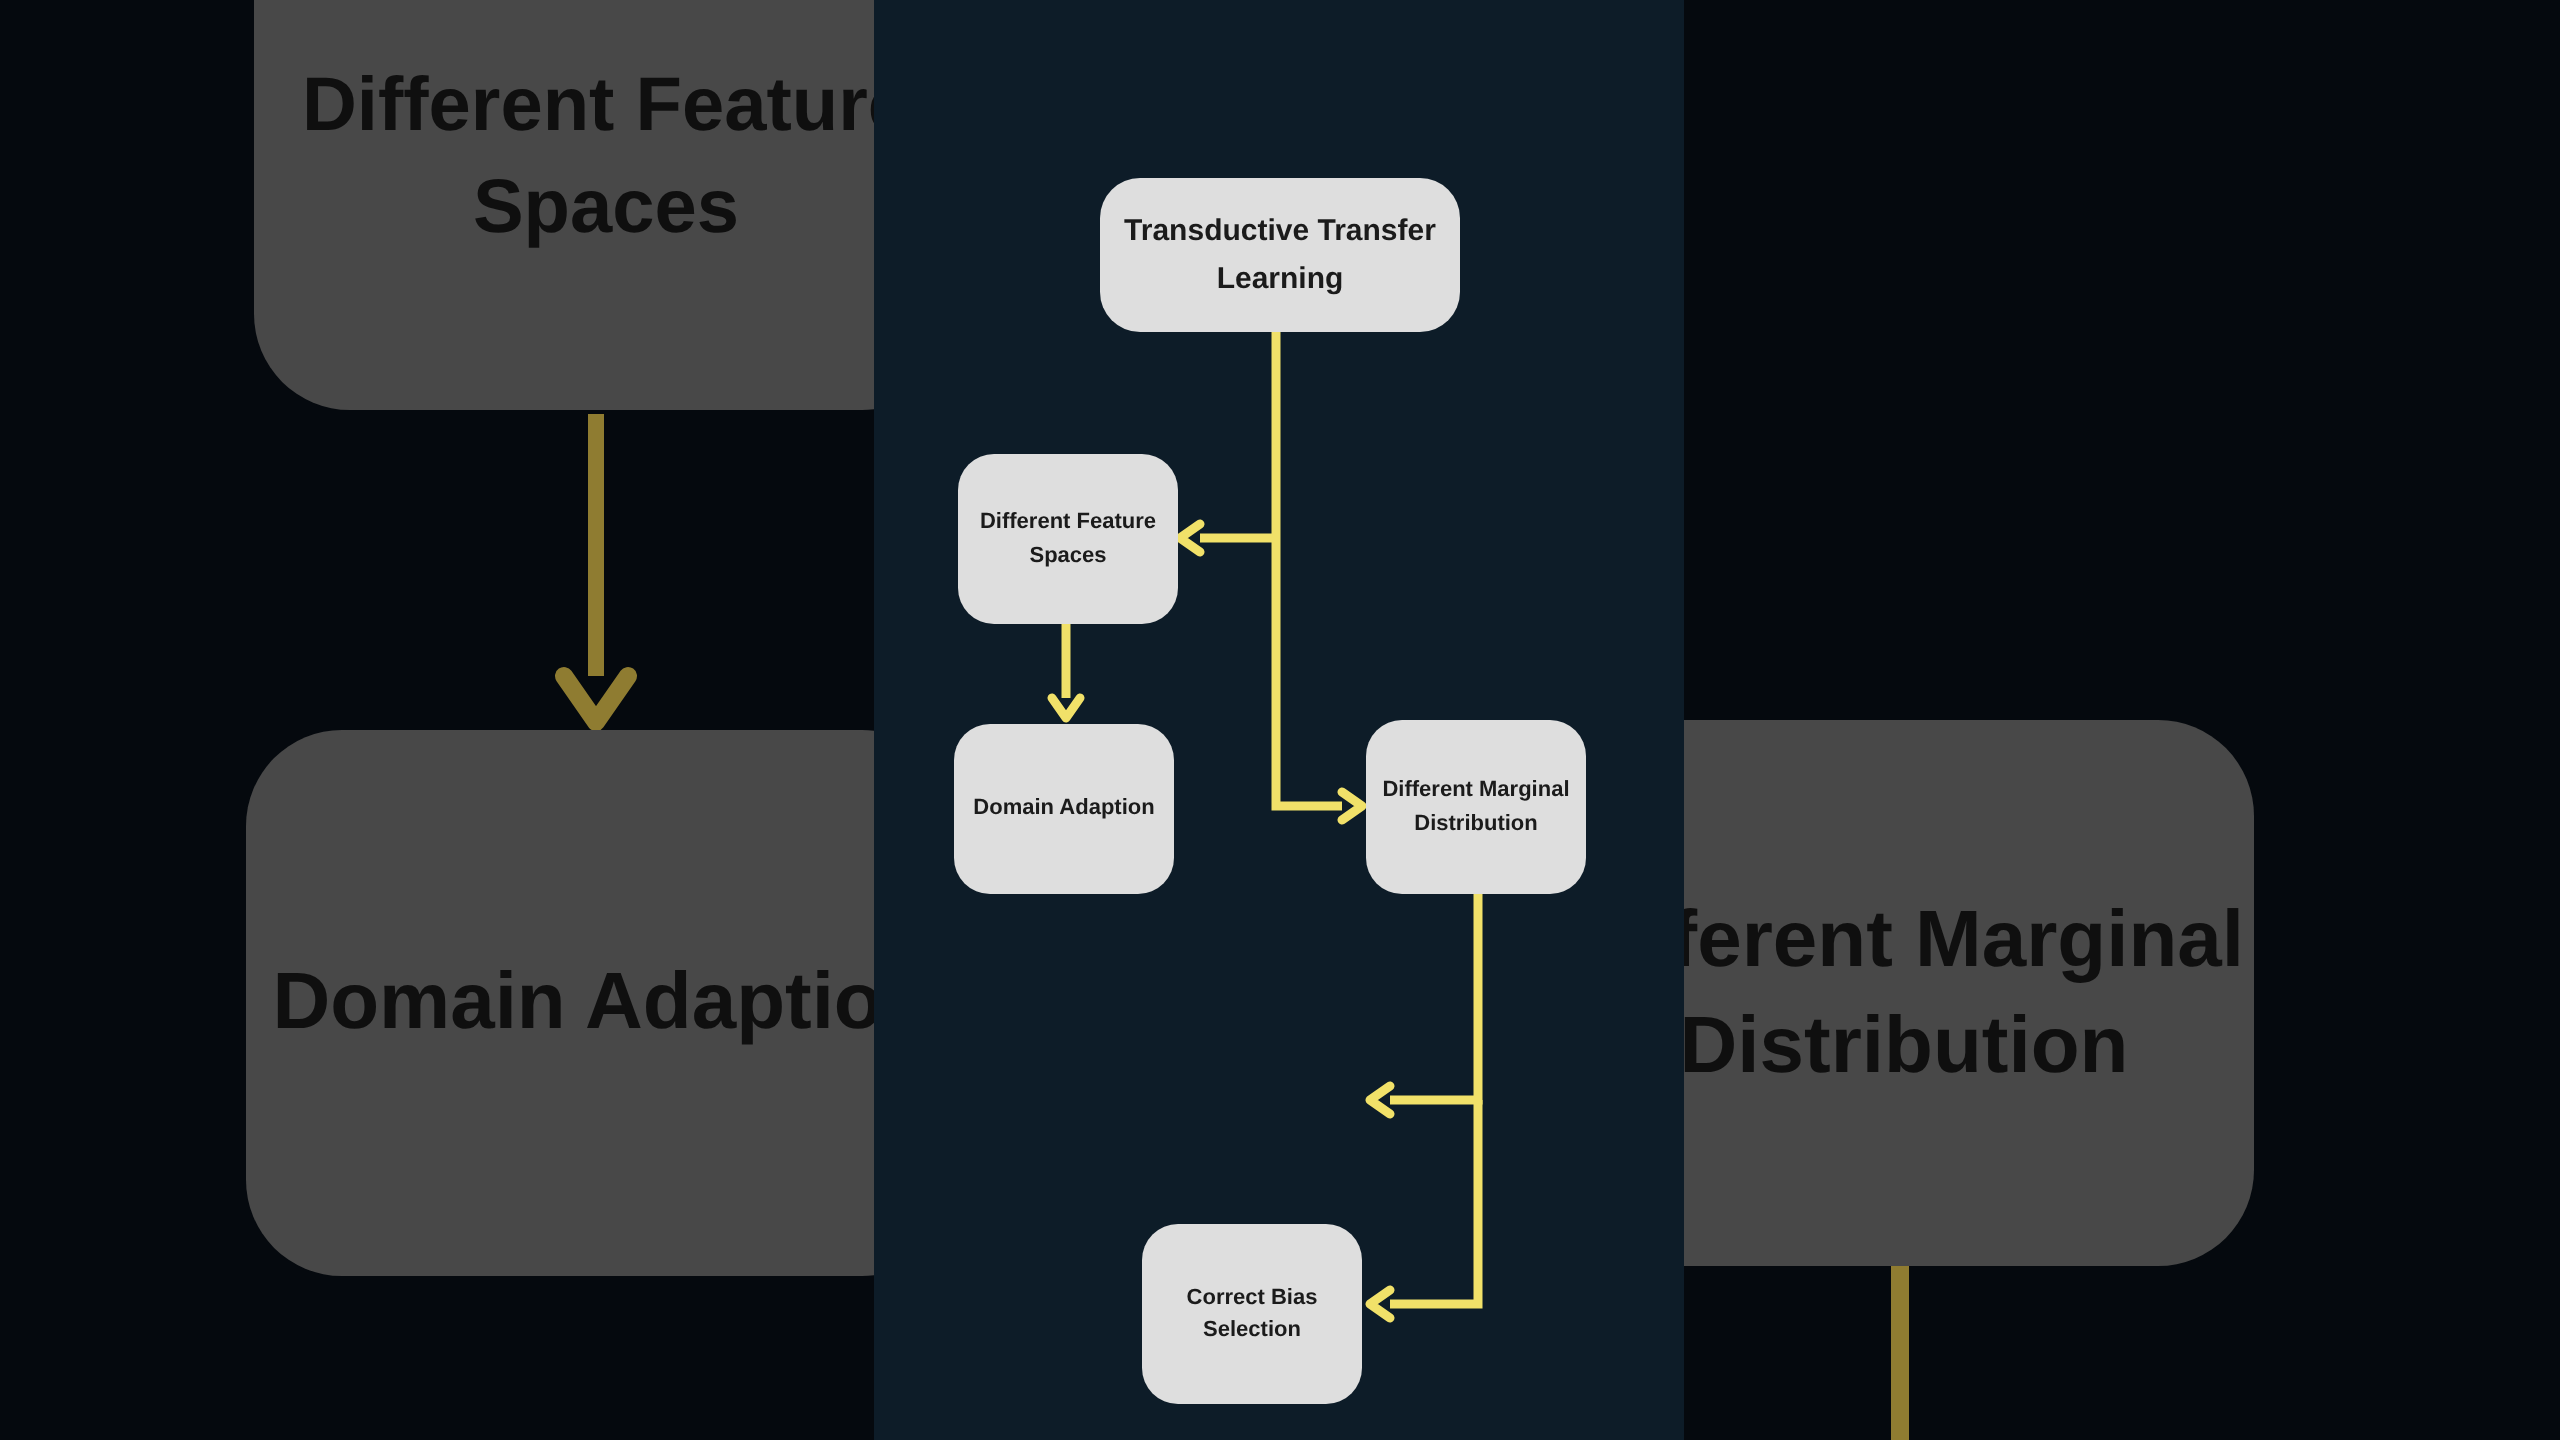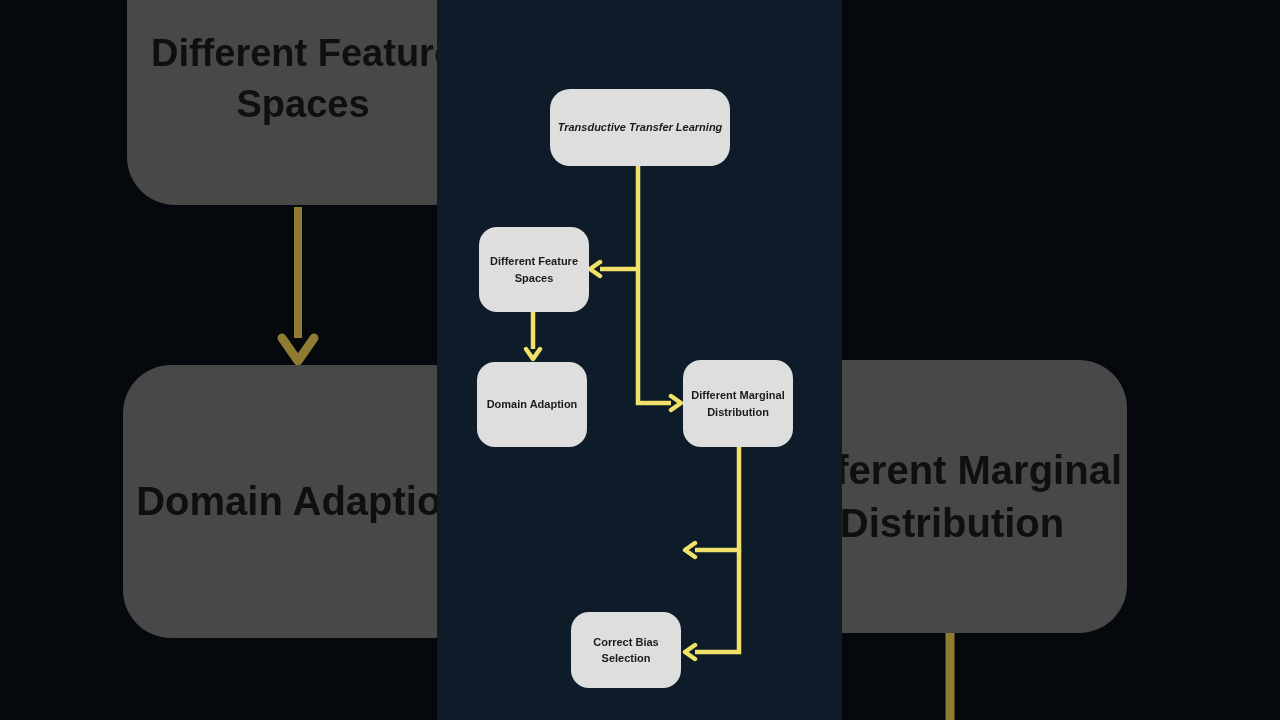--- a/index.html
+++ b/index.html
@@ -52,24 +52,23 @@
     display: flex; align-items: center; justify-content: center;
     text-align: center;
     color: #1b1b1b;
     font-weight: 700;
     font-size: 11px;
     line-height: 1.5;
     padding: 0 8px;
   }
   .node-root {
     border-radius: 20px;
-    font-size: 11px;
+    font-size: 15px;
     line-height: 1.6;
     padding: 0 5px;
-    font-style: italic;
   }
 
   .connectors { position: absolute; left: 0; top: 0; }
 </style>
 </head>
 <body>
 
 <div class="stage">
 
   <div class="bg-panel bg-left">
@@ -128,18 +127,18 @@
 
     <div class="node" style="left:40px; top:362px; width:110px; height:85px;">
       <span>Domain Adaption</span>
     </div>
 
     <div class="node" style="left:246px; top:360px; width:110px; height:87px;">
       <span>Different Marginal Distribution</span>
     </div>
 
 
-    <div class="node" style="left:134px; top:612px; width:110px; height:76px;">
+    <div class="node" style="left:134px; top:612px; width:110px; height:90px;">
       <span>Correct Bias Selection</span>
     </div>
 
   </div>
 </div>
 
 </body></html>

